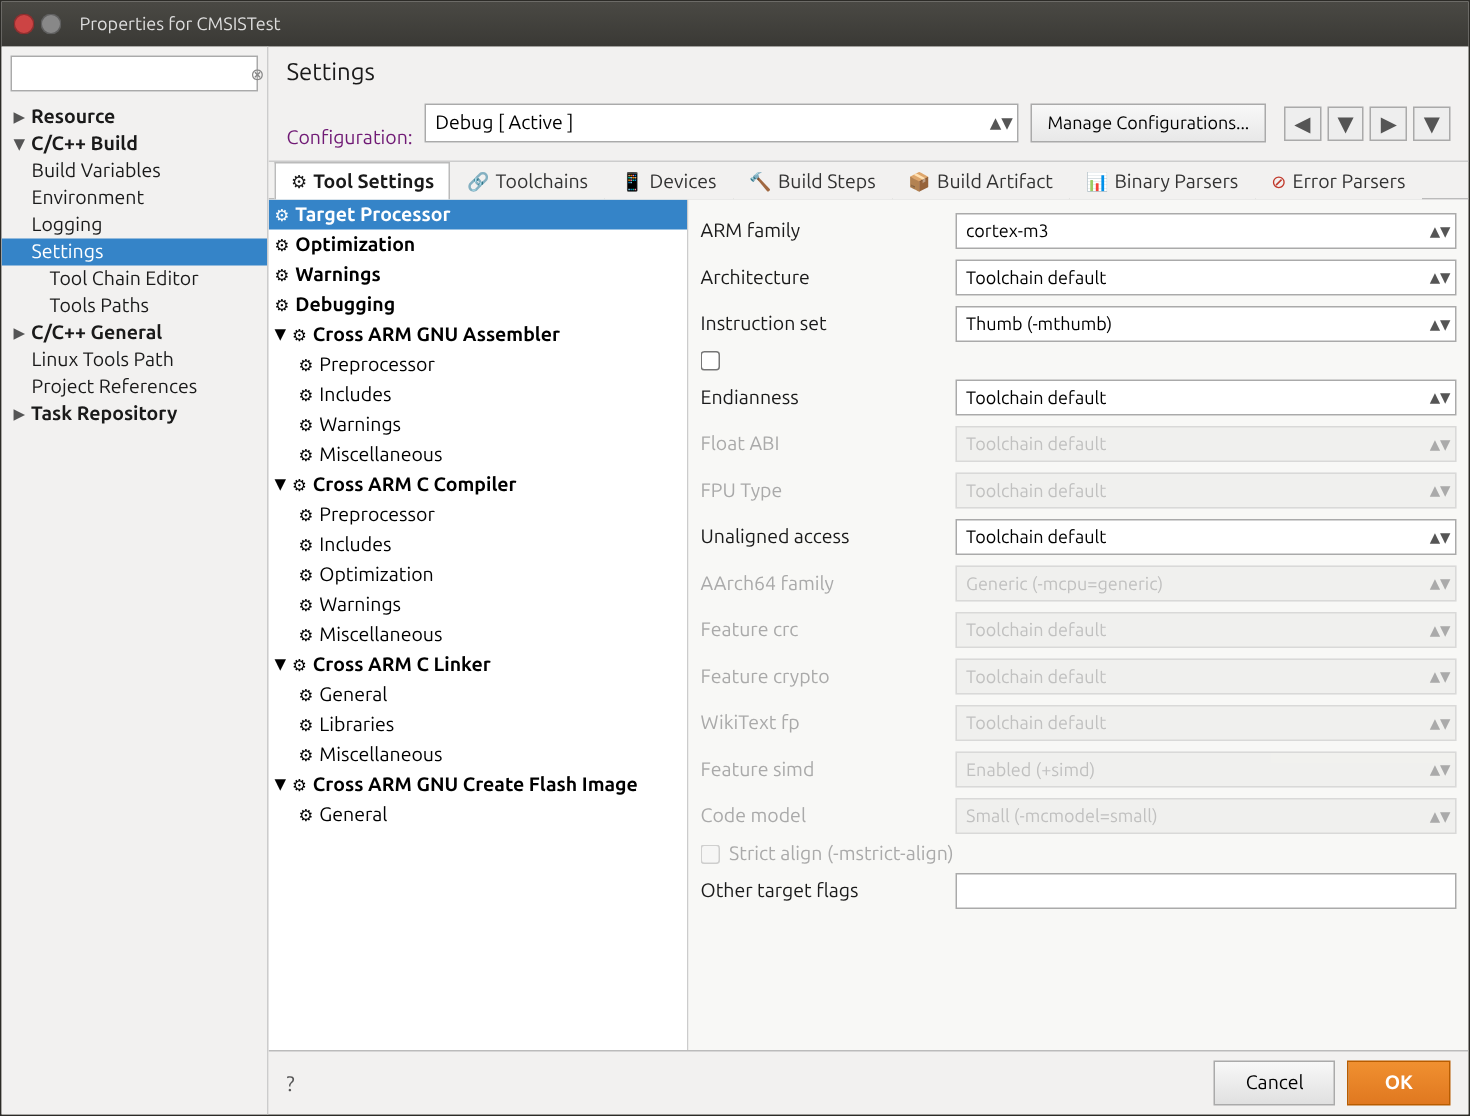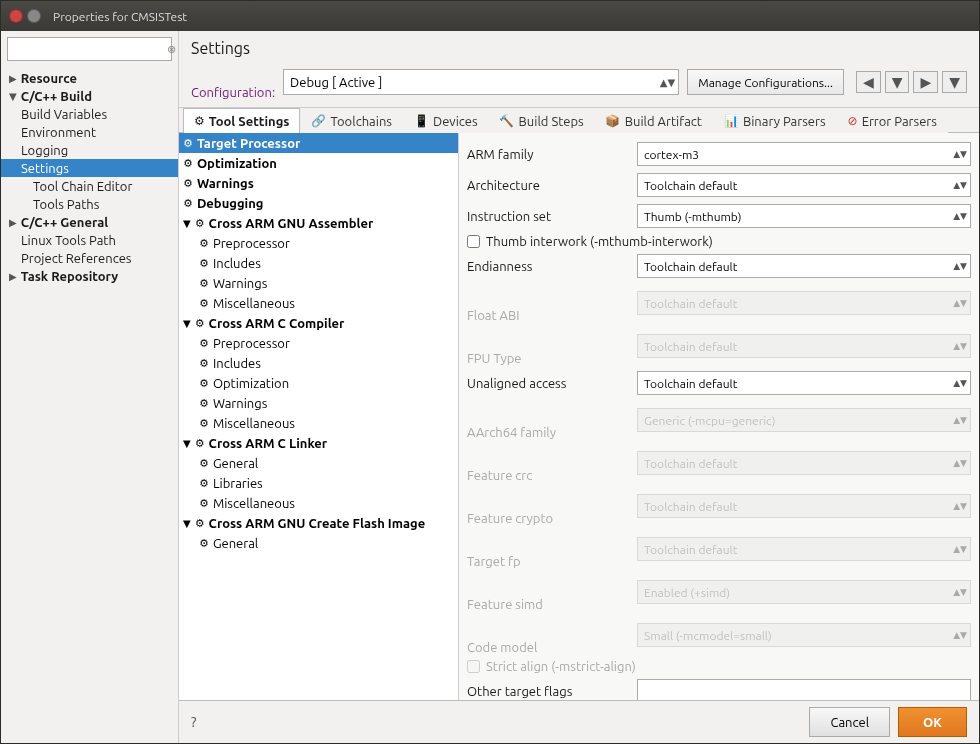--- a/index.html
+++ b/index.html
@@ -82,21 +82,21 @@
     .tool-tree-item.selected { background: #3584c8; color: white; }
     .tool-tree-item.level1 { padding-left: 4px; font-weight: bold; }
     .tool-tree-item.level2 { padding-left: 20px; }
     .tool-gear { font-size: 11px; }
 
     
     .settings-panel { flex: 1; overflow-y: auto; background: #f8f8f6; padding: 8px; }
 
     .setting-row { display: flex; align-items: center; margin-bottom: 5px; min-height: 26px; }
     .setting-label { width: 170px; color: #1a1a1a; flex-shrink: 0; }
-    .setting-label.disabled { color: #aaa; margin-top: 24px; }
+    .setting-label.disabled { color: #aaa; }
     .setting-select-wrapper { flex: 1; position: relative; display: flex; align-items: center; }
     .setting-select {
       width: 100%; border: 1px solid #aaa; background: white; padding: 2px 6px;
       height: 24px; font-size: 12px; appearance: none; -webkit-appearance: none; cursor: pointer;
     }
     .setting-select:disabled { background: #eeeeec; color: #aaa; border-color: #ccc; cursor: default; }
     .setting-arrow { position: absolute; right: 4px; pointer-events: none; font-size: 9px; color: #555; }
     .setting-select:disabled + .setting-arrow { color: #aaa; }
 
     .checkbox-row { display: flex; align-items: center; gap: 6px; margin-bottom: 5px; }
@@ -362,21 +362,20 @@
             <div class="setting-select-wrapper">
               <select class="setting-select">
                 <option>Thumb (-mthumb)</option>
               </select>
               <span class="setting-arrow">▲▼</span>
             </div>
           </div>
 
           <div class="checkbox-row">
             <input type="checkbox" style="">
-            <span class="checkbox-label">Thumb interwork (-mthumb-interwork)</span>
           </div>
 
           <div class="setting-row">
             <span class="setting-label">Endianness</span>
             <div class="setting-select-wrapper">
               <select class="setting-select">
                 <option>Toolchain default</option>
               </select>
               <span class="setting-arrow">▲▼</span>
             </div>
@@ -436,21 +435,21 @@
             <span class="setting-label disabled">Feature crypto</span>
             <div class="setting-select-wrapper">
               <select class="setting-select" disabled="">
                 <option>Toolchain default</option>
               </select>
               <span class="setting-arrow" style="color:#aaa;">▲▼</span>
             </div>
           </div>
 
           <div class="setting-row">
-            <span class="setting-label disabled">Target fp</span>
+            <span class="setting-label disabled">WikiText fp</span>
             <div class="setting-select-wrapper">
               <select class="setting-select" disabled="">
                 <option>Toolchain default</option>
               </select>
               <span class="setting-arrow" style="color:#aaa;">▲▼</span>
             </div>
           </div>
 
           <div class="setting-row">
             <span class="setting-label disabled">Feature simd</span>

